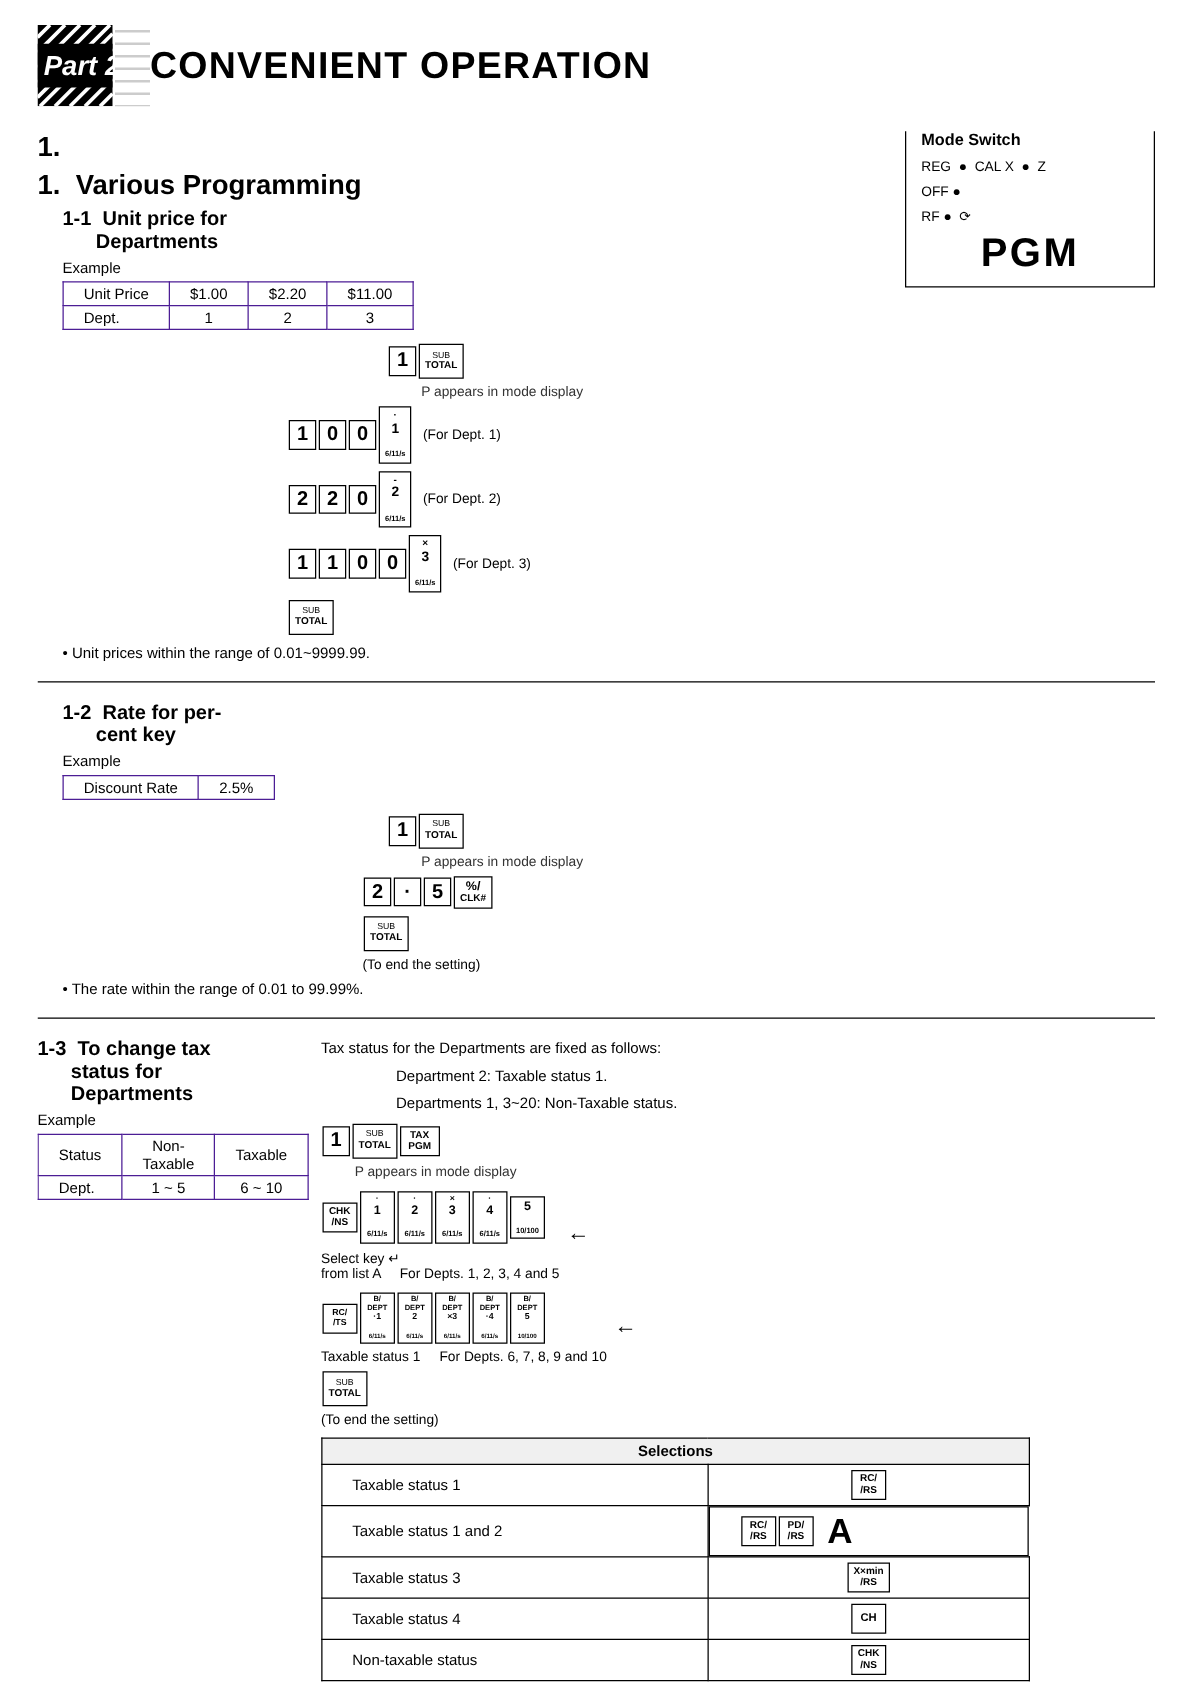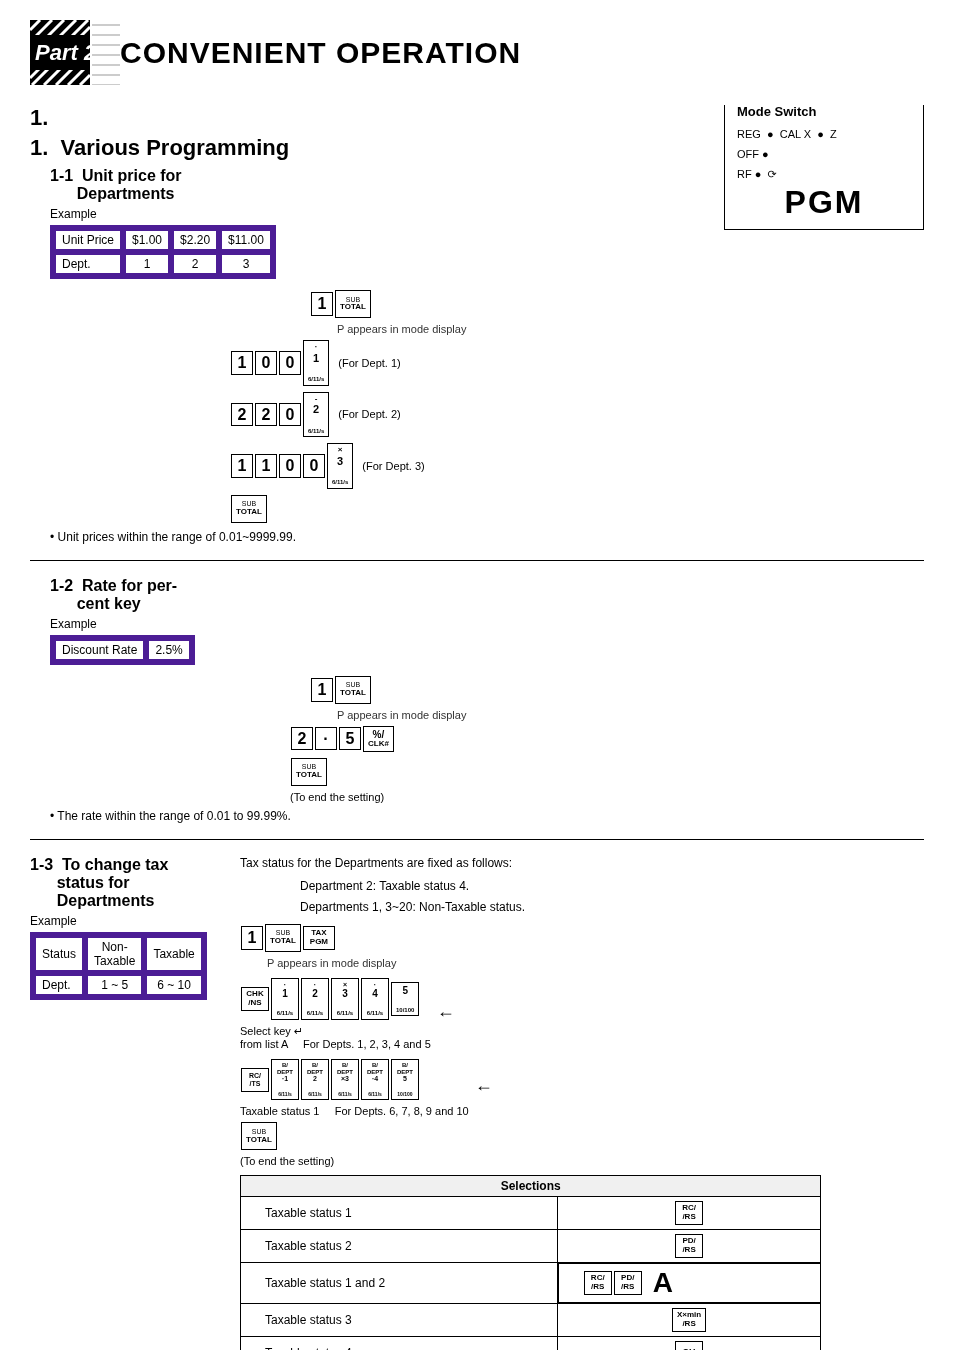--- a/index.html
+++ b/index.html
@@ -63,22 +63,22 @@
     .example-label {
       font-size: 12px;
       margin-bottom: 4px;
     }
     table.data-table {
       border-collapse: collapse;
       font-size: 12px;
       margin-bottom: 10px;
     }
     table.data-table td, table.data-table th {
-      border: 6px solid #4c1d95;
-      padding: 2px 6px;
+      border: 1px solid #4c1d95;
+      padding: 2px 16px;
       text-align: center;
     }
     table.data-table td:first-child {
       text-align: left;
     }
 
     
     .key-btn {
       display: inline-flex;
       flex-direction: column;
@@ -391,21 +391,21 @@
         <tr>
           <td>Dept.</td>
           <td>1 ~ 5</td>
           <td>6 ~ 10</td>
         </tr>
       </tbody>
         </table>
     </div>
     <div style="flex:1;margin-left:10px;">
       <div class="tax-info">Tax status for the Departments are fixed as follows:</div>
-      <div class="tax-info-indent">Department 2:          Taxable status 4.</div>
+      <div class="tax-info-indent">Department 2:          Taxable status 1.</div>
       <div class="tax-info-indent">Departments 1, 3~20:  Non-Taxable status.</div>
 
       <div class="key-sequence">
         <span class="key-btn large">1</span>
         <span class="key-btn sub-total"><span class="top-label">SUB</span>TOTAL</span>
         <span class="key-btn" style="font-size:8px;min-width:32px;">TAX<br>PGM</span>
       </div>
       <div class="appears-text">P appears in mode display</div>
 
       <div style="display:flex;align-items:center;">
@@ -499,26 +499,20 @@
             <tr>
           <th colspan="2">Selections</th>
         </tr>
         <tr>
           <td>Taxable status 1</td>
           <td>
             <span class="key-btn" style="font-size:8px;">RC/<br>/RS</span>
           </td>
         </tr>
         <tr>
-          <td>Taxable status 2</td>
-          <td>
-            <span class="key-btn" style="font-size:8px;">PD/<br>/RS</span>
-          </td>
-        </tr>
-        <tr>
           <td>Taxable status 1 and 2</td>
           <td style="display:flex;align-items:center;">
             <span class="key-btn" style="font-size:8px;">RC/<br>/RS</span>
             <span class="key-btn" style="font-size:8px;">PD/<br>/RS</span>
             <span class="big-A">A</span>
           </td>
         </tr>
         <tr>
           <td>Taxable status 3</td>
           <td>

